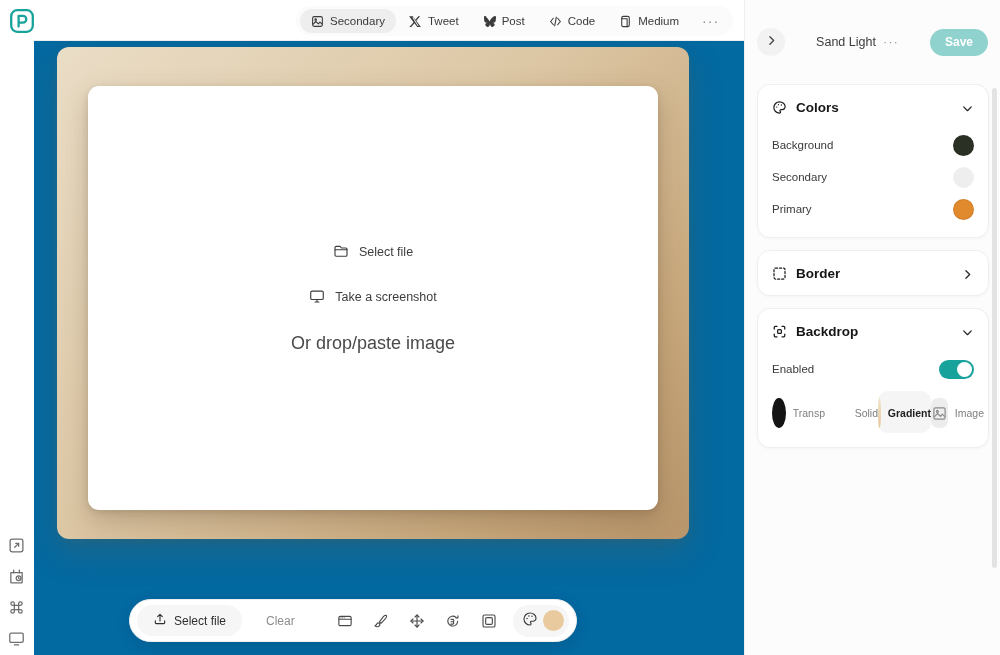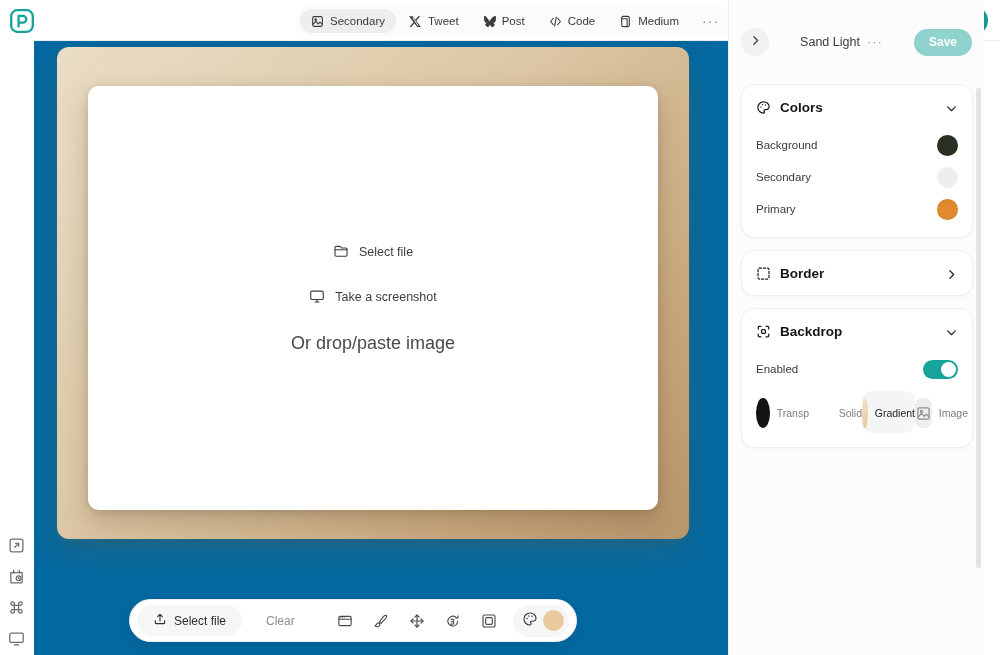--- a/index.html
+++ b/index.html
@@ -143,21 +143,21 @@
   .bt-color {
     display: flex; align-items: center; gap: 5px;
     background: #f6f6f6; border-radius: 16px; height: 32px;
     padding: 0 5px 0 9px; margin-left: 6px; cursor: pointer;
   }
   .bt-color svg { width: 16px; height: 16px; color: #3c3c3c; }
   .swatch-dot { width: 21px; height: 21px; border-radius: 50%; background: #e9c99e; }
 
   
   .right-panel {
-    position: absolute; right: 16px; top: 0; width: 256px; height: 655px;
+    position: absolute; right: 0; top: 0; width: 256px; height: 655px;
     background: #fcfcfc;
     border-left: 1px solid #eeeeee;
   }
   .panel-head {
     position: absolute; left: 0; top: 0; width: 100%; height: 84px;
     display: flex; align-items: center;
     padding: 0 12px;
     gap: 8px;
   }
   .collapse-btn {
@@ -230,21 +230,21 @@
     border-radius: 10px; cursor: pointer;
   }
   .bd-item.sel { background: #f5f5f5; }
   .bd-sw { width: 30px; height: 30px; border-radius: 50%; }
   .bd-sw.img {
     border-radius: 7px; background: #ededed;
     display: flex; align-items: center; justify-content: center; color: #8b8b8b;
   }
   .bd-sw.img svg { width: 15px; height: 15px; }
   .bd-label { font-size: 10.5px; color: #7d7d7d; }
-  .bd-item.sel .bd-label { color: #1d1d1d; font-weight: 400; }
+  .bd-item.sel .bd-label { color: #1d1d1d; font-weight: 700; }
 
   .shadow-head {
     display: flex; align-items: center; justify-content: space-between; height: 44px;
   }
   .seg {
     display: flex; background: #f6f6f6; border-radius: 15px; height: 29px;
     margin-top: 4px;
   }
   .seg-item {
     flex: 1; display: flex; align-items: center; justify-content: center;

